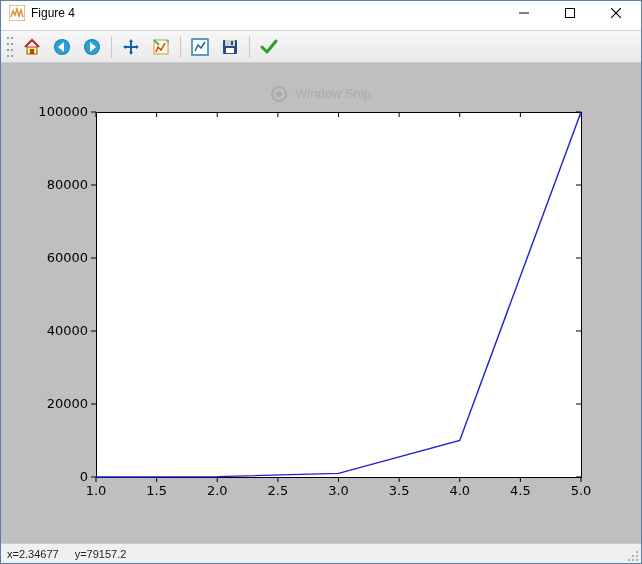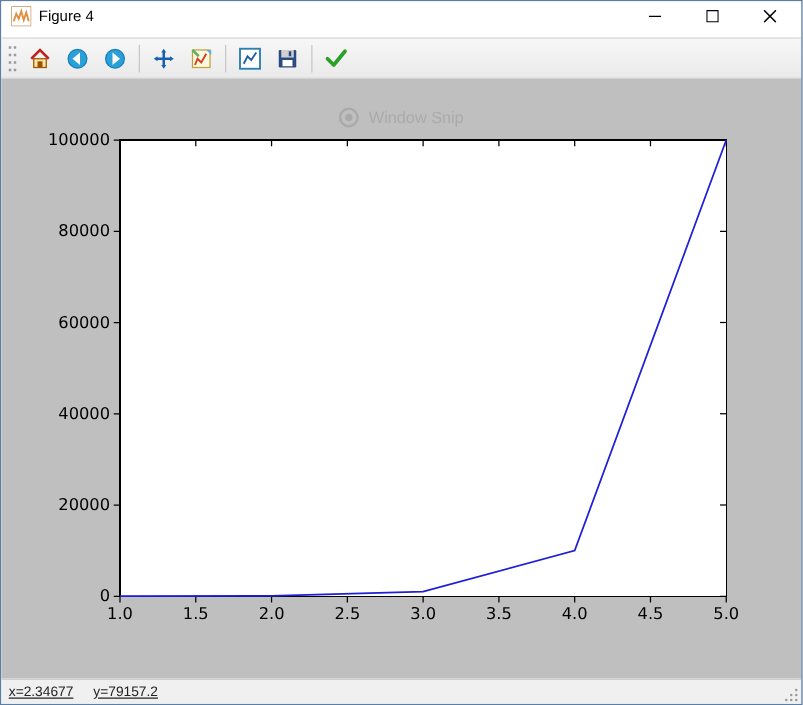--- a/index.html
+++ b/index.html
@@ -96,21 +96,20 @@
     height: 21px;
     background: #f0f0f0;
     border-top: 1px solid #cfcfcf;
     display: flex;
     align-items: center;
     padding: 0 6px;
     font-size: 11px;
     color: #222;
     gap: 16px;
     position: relative;
-    text-decoration: underline;
   }
   .resize-grip {
     position: absolute; right: 2px; bottom: 2px;
     width: 12px; height: 12px;
   }
   .resize-grip svg { display: block; }
   svg .tick-label { font-family: "DejaVu Sans", Arial, sans-serif; font-size: 13px; fill: #000; }
   svg .plot-line { stroke: #1f1fd6; stroke-width: 1.4; fill: none; }
   svg .plot-bg { fill: #fff; }
 </style>

